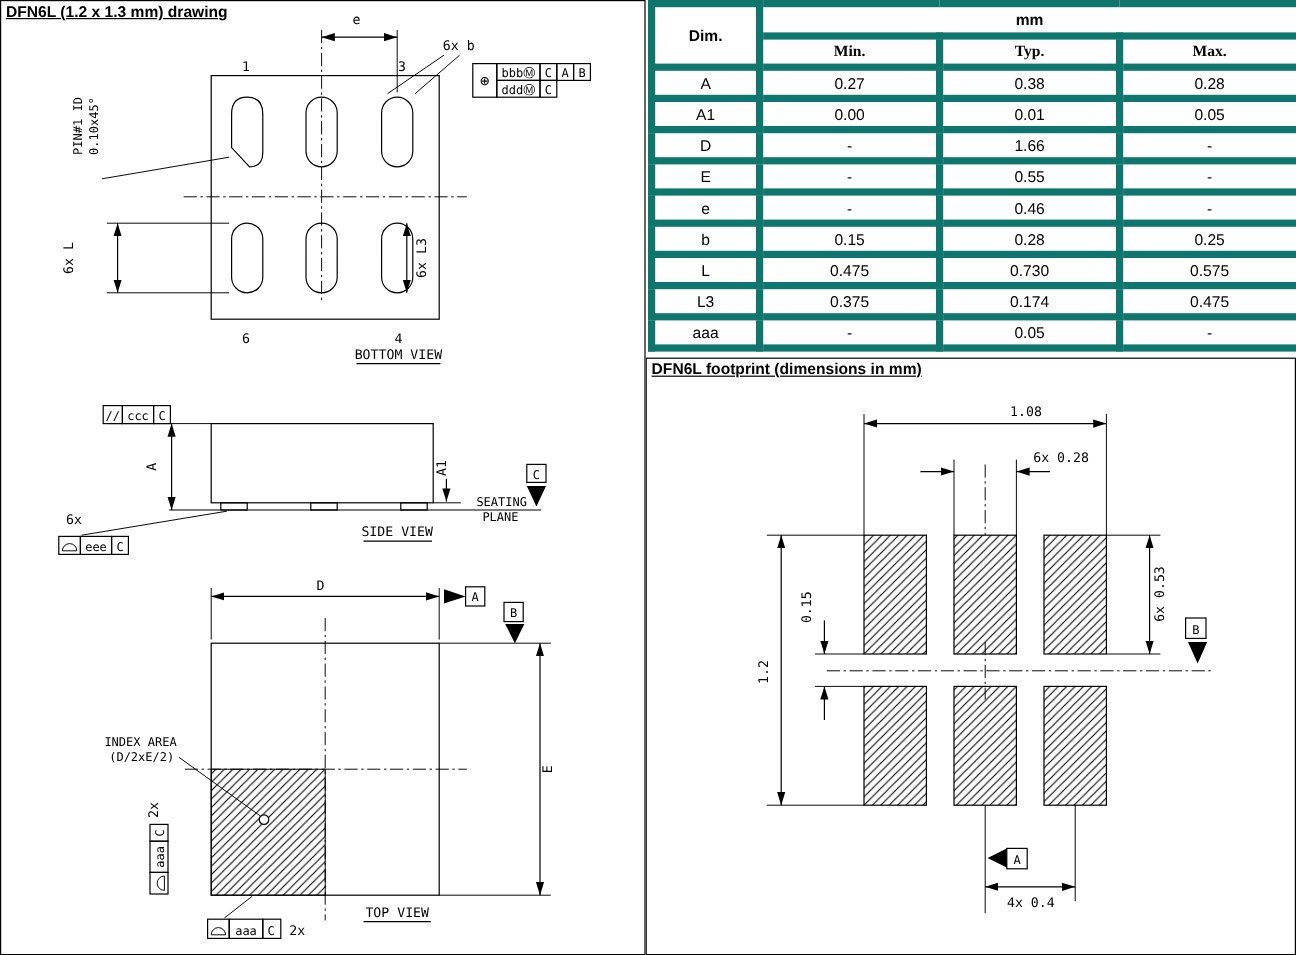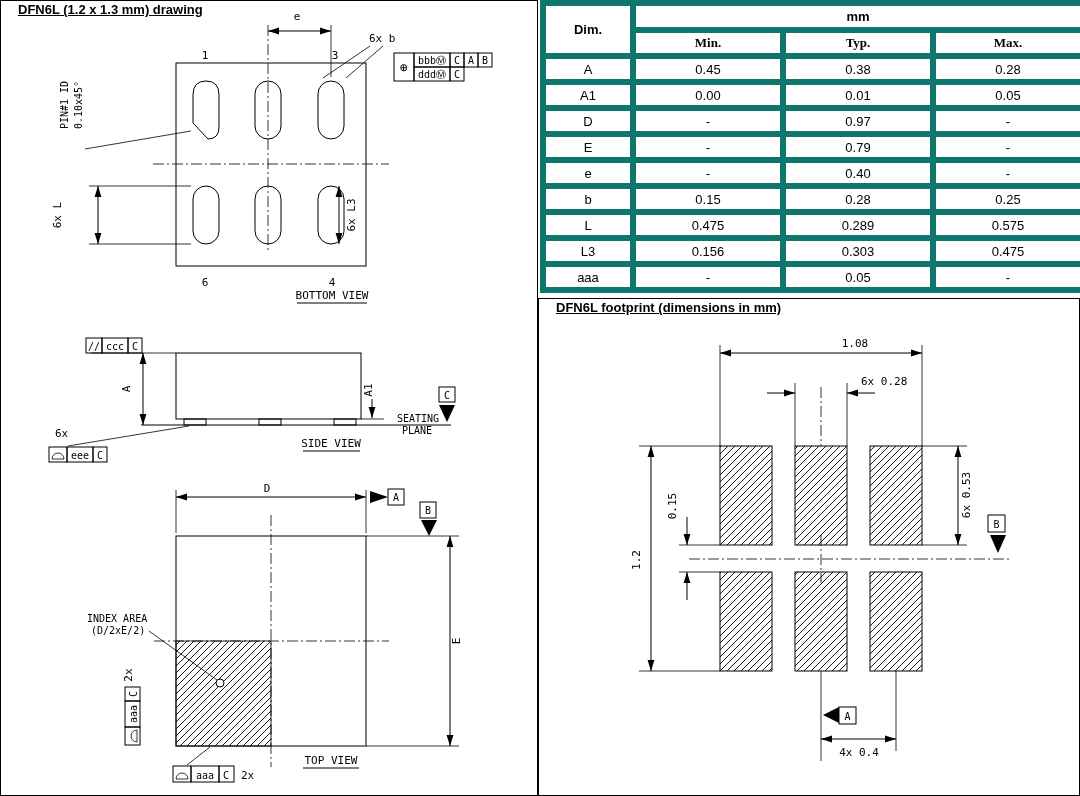--- a/index.html
+++ b/index.html
@@ -3,21 +3,21 @@
 <meta charset="utf-8">
 <style>
   *{box-sizing:border-box;}
   html,body{margin:0;padding:0;background:#fff;}
   #page{position:relative;width:1080px;height:796px;background:#fff;color:#000;
         font-family:"Liberation Sans",sans-serif;overflow:hidden;}
   .panel{position:absolute;border:1px solid #000;background:#fff;}
   #drawing-panel{left:0;top:0;width:538px;height:796px;}
   #footprint-panel{left:538px;top:298px;width:542px;height:498px;}
   .panel-title{position:absolute;left:4px;top:1px;font-size:13px;font-weight:bold;
-               text-decoration:underline;white-space:nowrap;margin-left:13px;}
+               text-decoration:underline;white-space:nowrap;}
   .draw-svg{position:absolute;left:0;top:0;}
   #table-wrap{position:absolute;left:540px;top:0;width:540px;}
   table.dims{border-collapse:collapse;width:540px;table-layout:fixed;}
   table.dims th,table.dims td{border:6px solid #0f766e;text-align:center;vertical-align:middle;
                font-size:13px;padding:1px 2px;font-weight:normal;}
   table.dims th{font-weight:bold;}
   tr.hrow1{height:27px;} tr.hrow2{height:26px;font-family:Liberation Serif, serif;} tr.data-row{height:26px;}
   svg text{fill:#000;font-family:"DejaVu Sans Mono","DejaVu Sans",monospace;font-size:11px;}
   svg text.s10{font-size:10px;}
   svg text.s13{font-size:13px;}
@@ -215,64 +215,64 @@
         <th rowspan="2">Dim.</th>
         <th colspan="3">mm</th>
       </tr>
       <tr class="hrow2">
         <th>Min.</th>
         <th>Typ.</th>
         <th>Max.</th>
       </tr>
       <tr class="data-row">
         <td>A</td>
-        <td>0.45</td>
+        <td>0.27</td>
         <td>0.38</td>
         <td>0.28</td>
       </tr>
       <tr class="data-row">
         <td>A1</td>
         <td>0.00</td>
         <td>0.01</td>
         <td>0.05</td>
       </tr>
       <tr class="data-row">
         <td>D</td>
         <td>-</td>
-        <td>0.97</td>
+        <td>1.66</td>
         <td>-</td>
       </tr>
       <tr class="data-row">
         <td>E</td>
         <td>-</td>
-        <td>0.79</td>
+        <td>0.55</td>
         <td>-</td>
       </tr>
       <tr class="data-row">
         <td>e</td>
         <td>-</td>
-        <td>0.40</td>
+        <td>0.46</td>
         <td>-</td>
       </tr>
       <tr class="data-row">
         <td>b</td>
         <td>0.15</td>
         <td>0.28</td>
         <td>0.25</td>
       </tr>
       <tr class="data-row">
         <td>L</td>
         <td>0.475</td>
-        <td>0.289</td>
+        <td>0.730</td>
         <td>0.575</td>
       </tr>
       <tr class="data-row">
         <td>L3</td>
-        <td>0.156</td>
-        <td>0.303</td>
+        <td>0.375</td>
+        <td>0.174</td>
         <td>0.475</td>
       </tr>
       <tr class="data-row">
         <td>aaa</td>
         <td>-</td>
         <td>0.05</td>
         <td>-</td>
       </tr>
     </tbody>
       </table>

